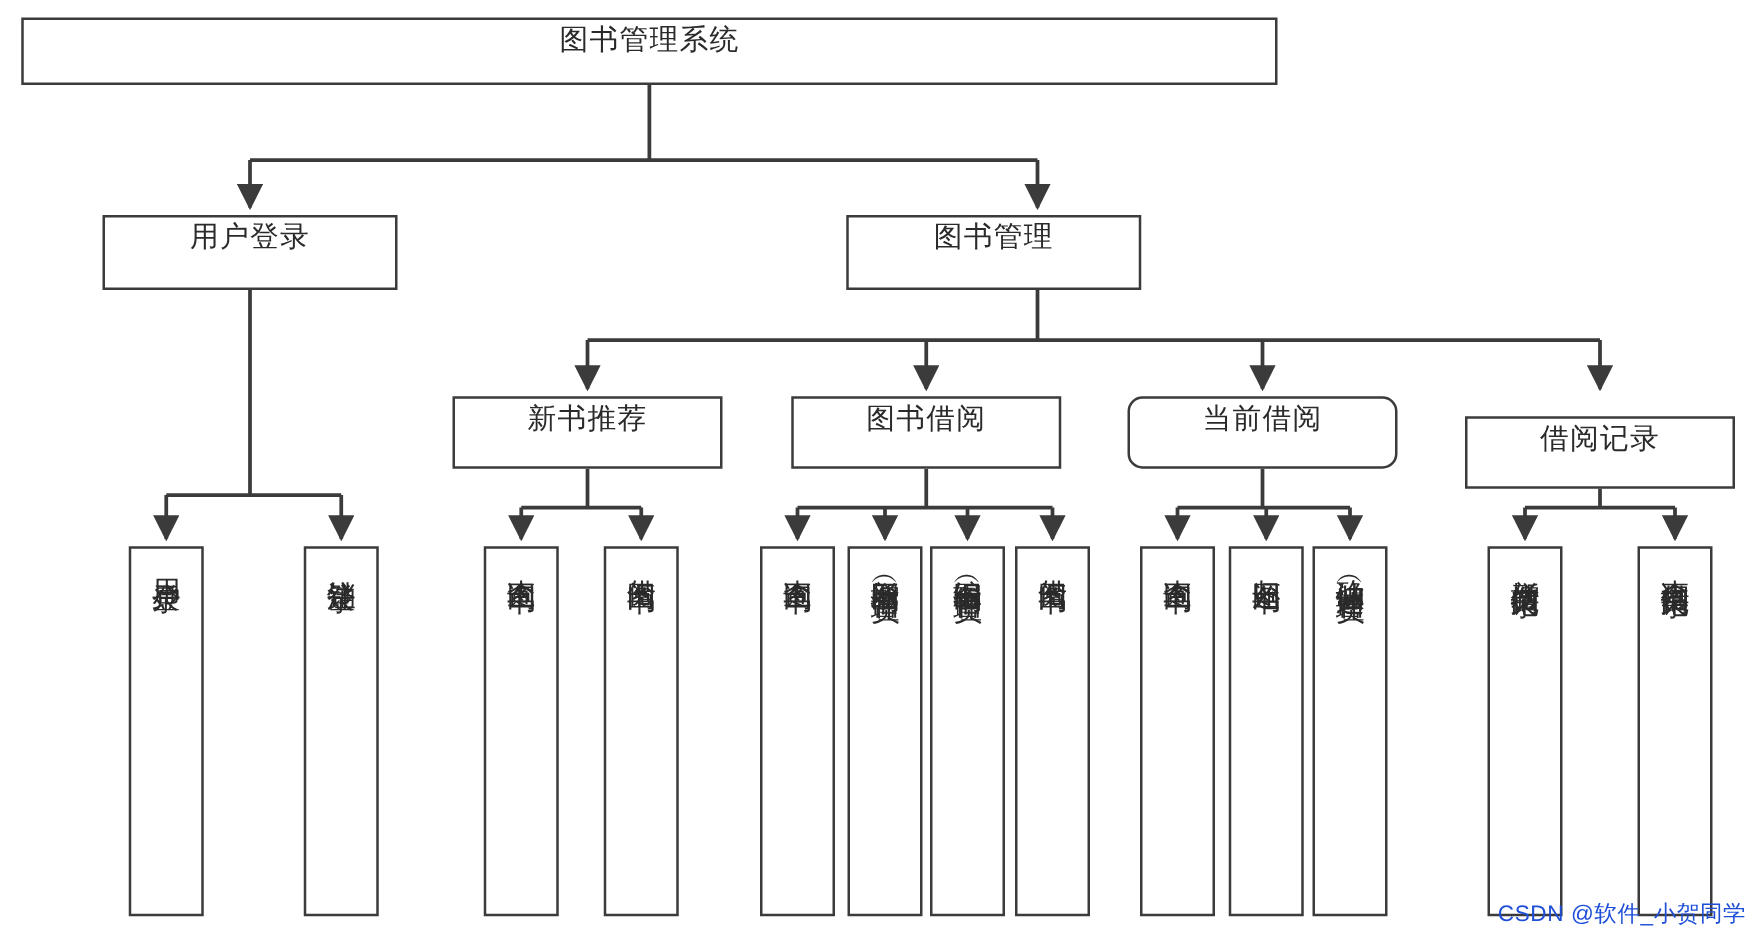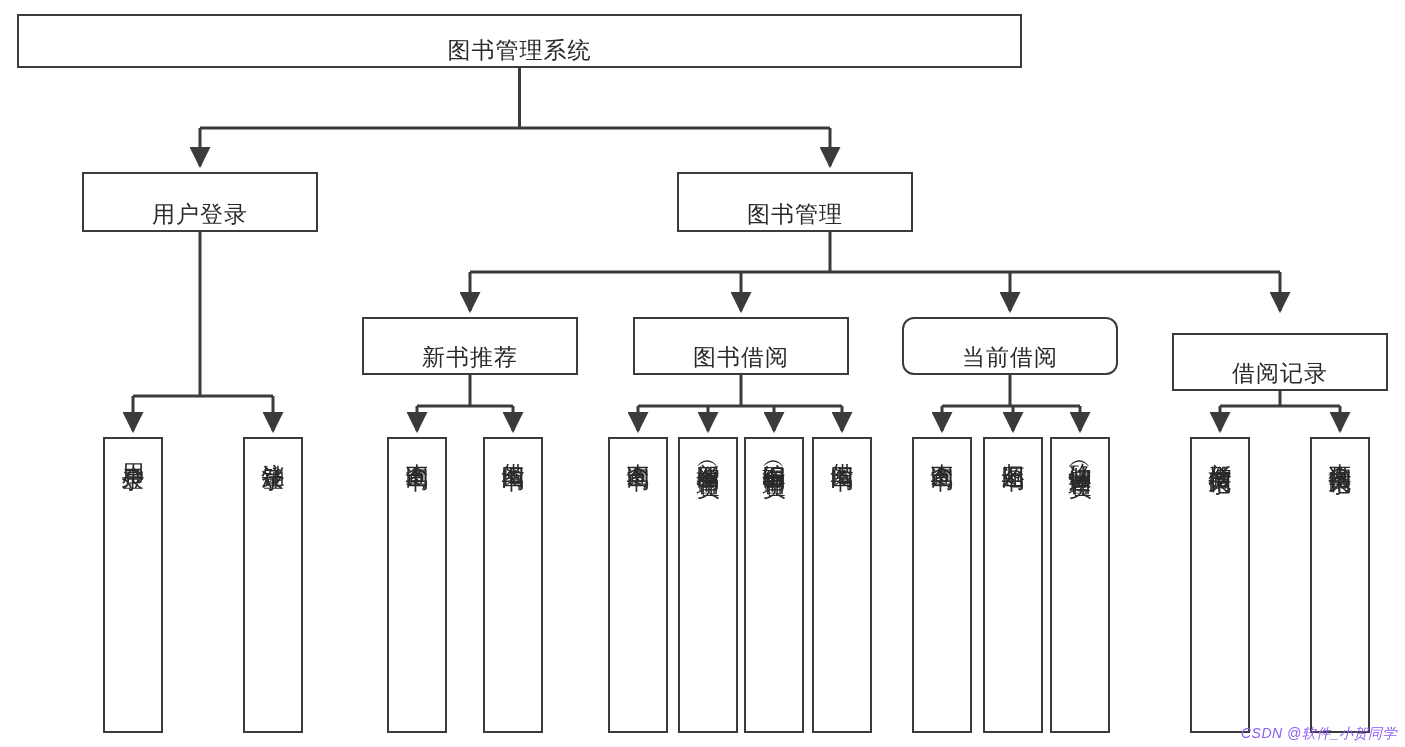--- a/index.html
+++ b/index.html
@@ -24,21 +24,21 @@
     width: 1405px;
     height: 747px;
     pointer-events: none;
   }
   .node {
     position: absolute;
     box-sizing: border-box;
     background: #ffffff;
     border: 2px solid #3b3b3b;
     display: flex;
-    align-items: flex-end;
+    align-items: flex-start;
     justify-content: center;
     color: #2a2a2a;
   }
   .node.horiz {
     font-size: 23px;
     letter-spacing: 1px;
   }
   .node.vert {
     align-items: flex-start;
     justify-content: center;
@@ -49,25 +49,24 @@
     text-orientation: upright;
     font-size: 23px;
     line-height: 1.18;
     letter-spacing: 2px;
     white-space: nowrap;
   }
   .watermark {
     position: absolute;
     right: 8px;
     bottom: 4px;
-    font-size: 14px;
-    color: #8b5cf6;
+    font-size: 18px;
+    color: #1d4ed8;
     white-space: nowrap;
     letter-spacing: 0.5px;
-    font-style: italic;
   }
 </style>
 </head>
 <body>
 
 <div id="canvas">
 
   <svg id="wires" viewBox="0 0 1405 747" xmlns="http://www.w3.org/2000/svg">
     <defs>
       <marker id="arrow" viewBox="0 0 10 10" refX="9" refY="5" markerWidth="7" markerHeight="7" orient="auto-start-reverse">

